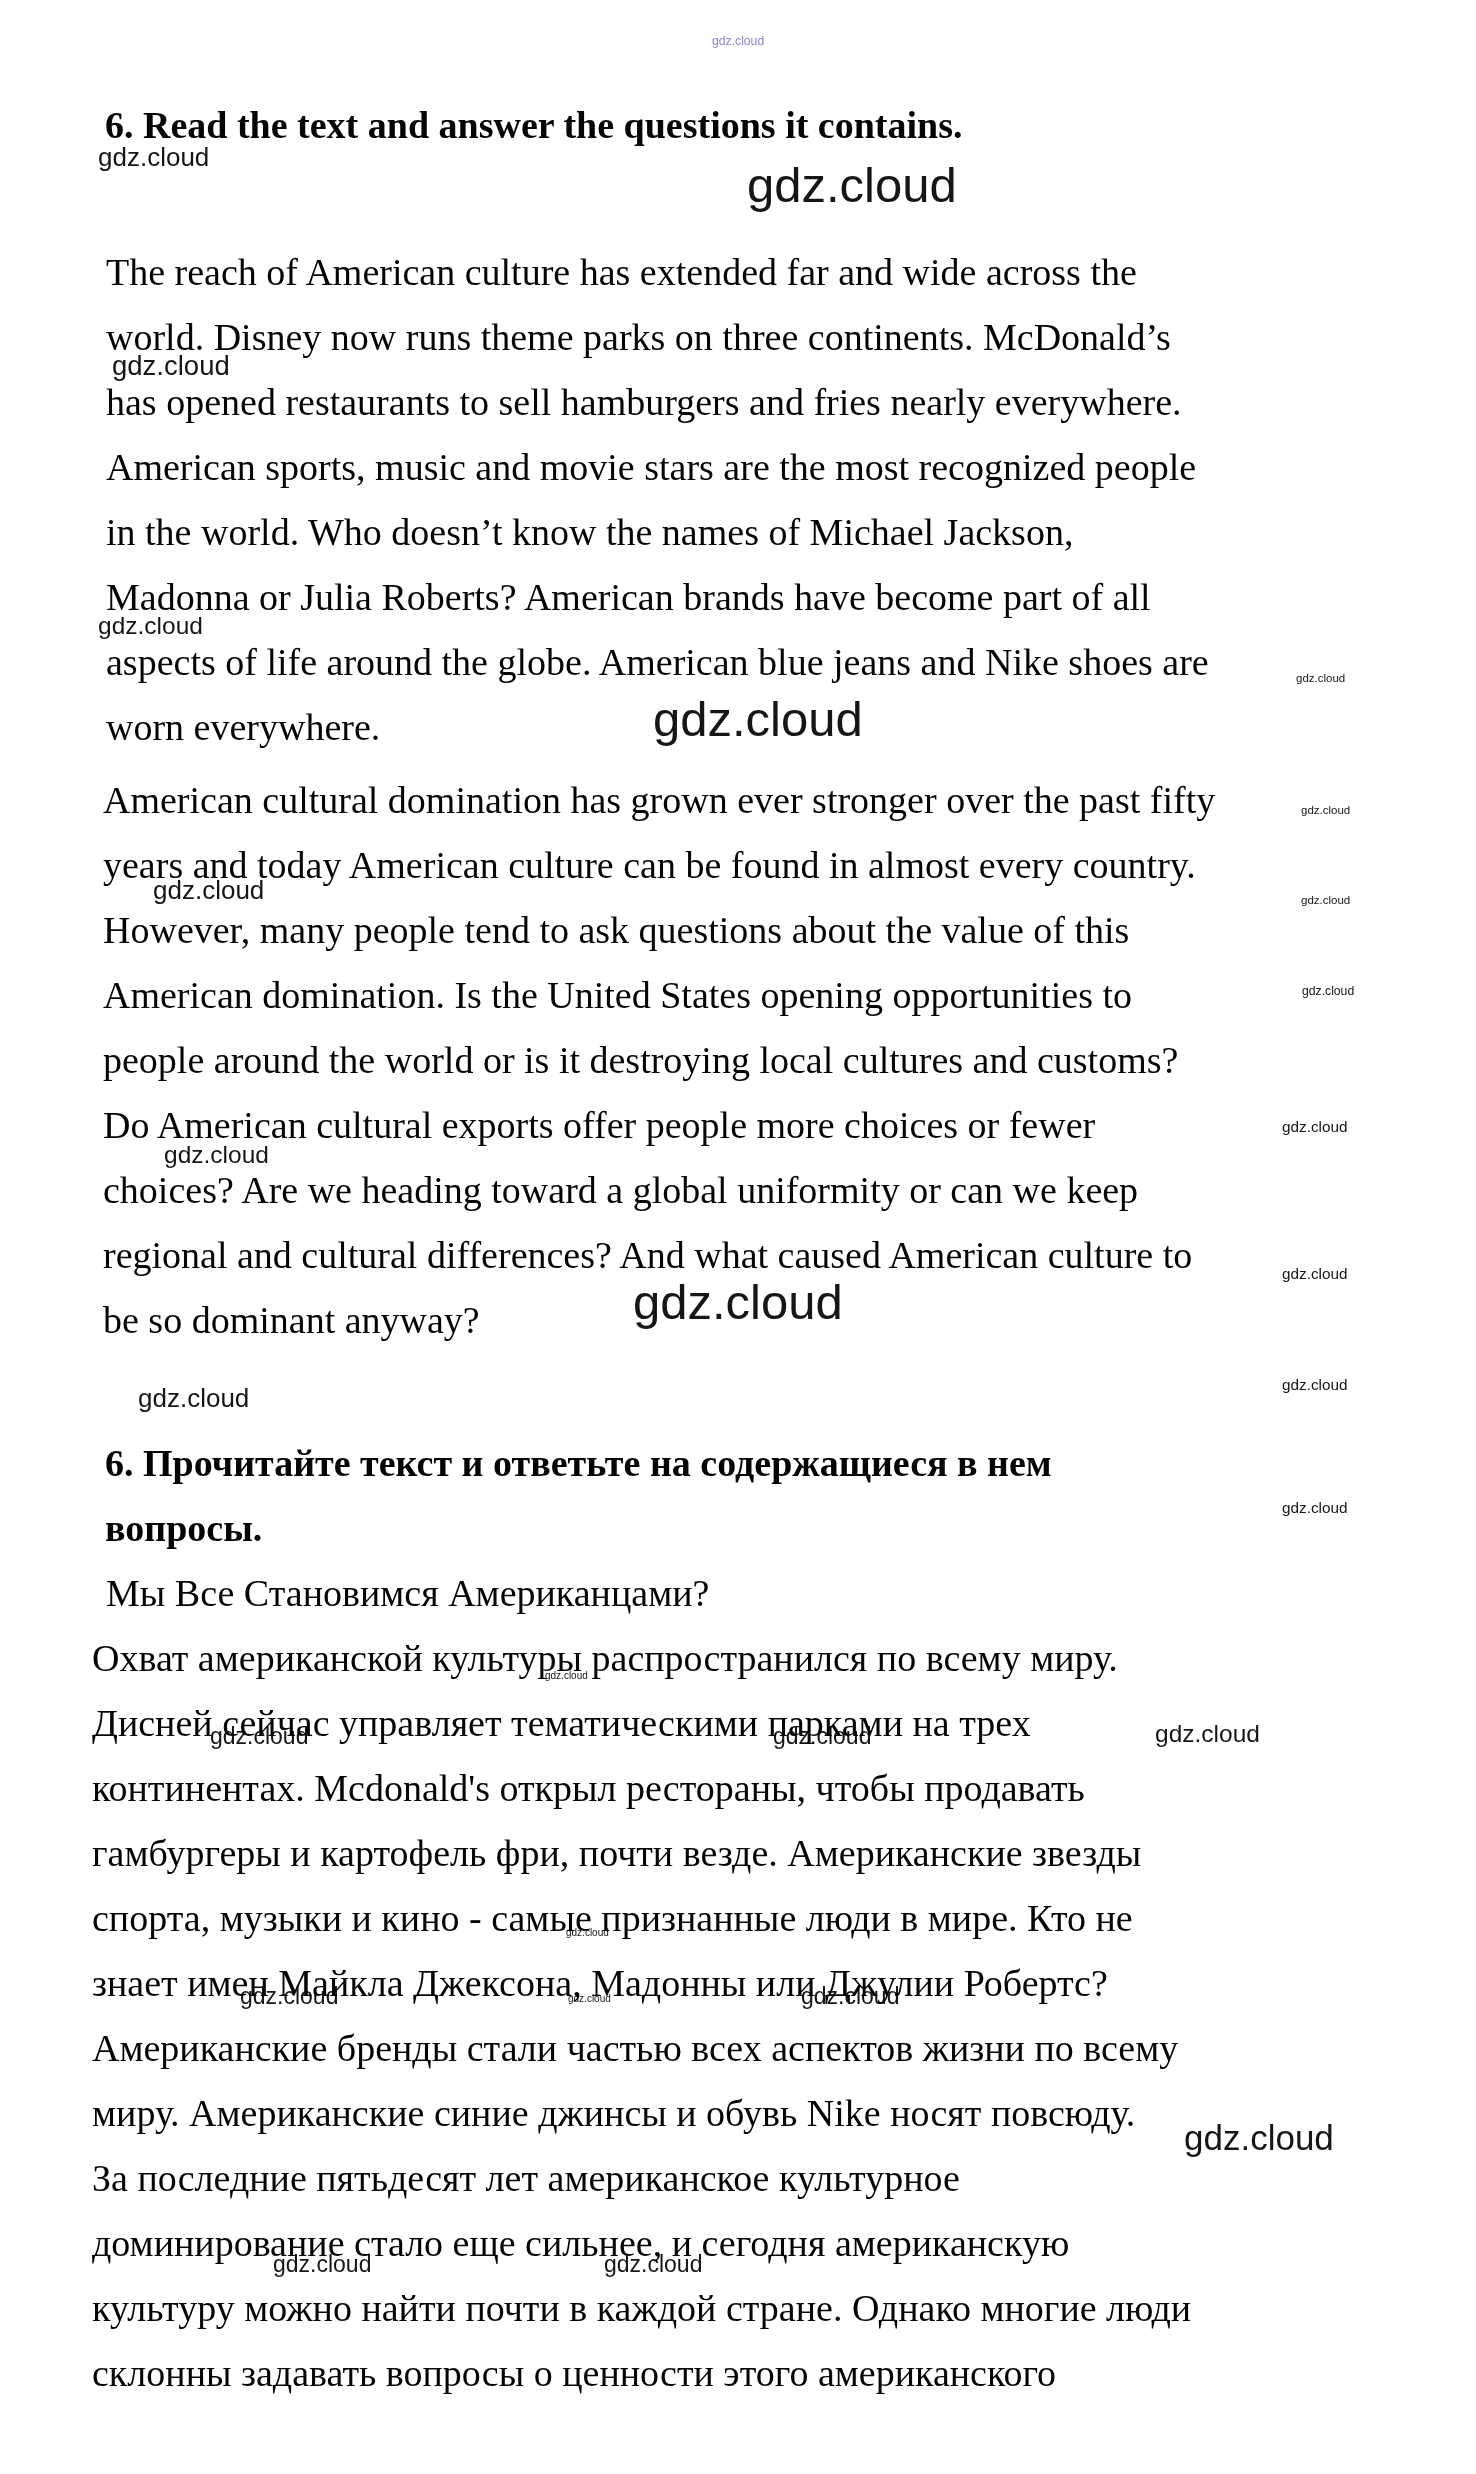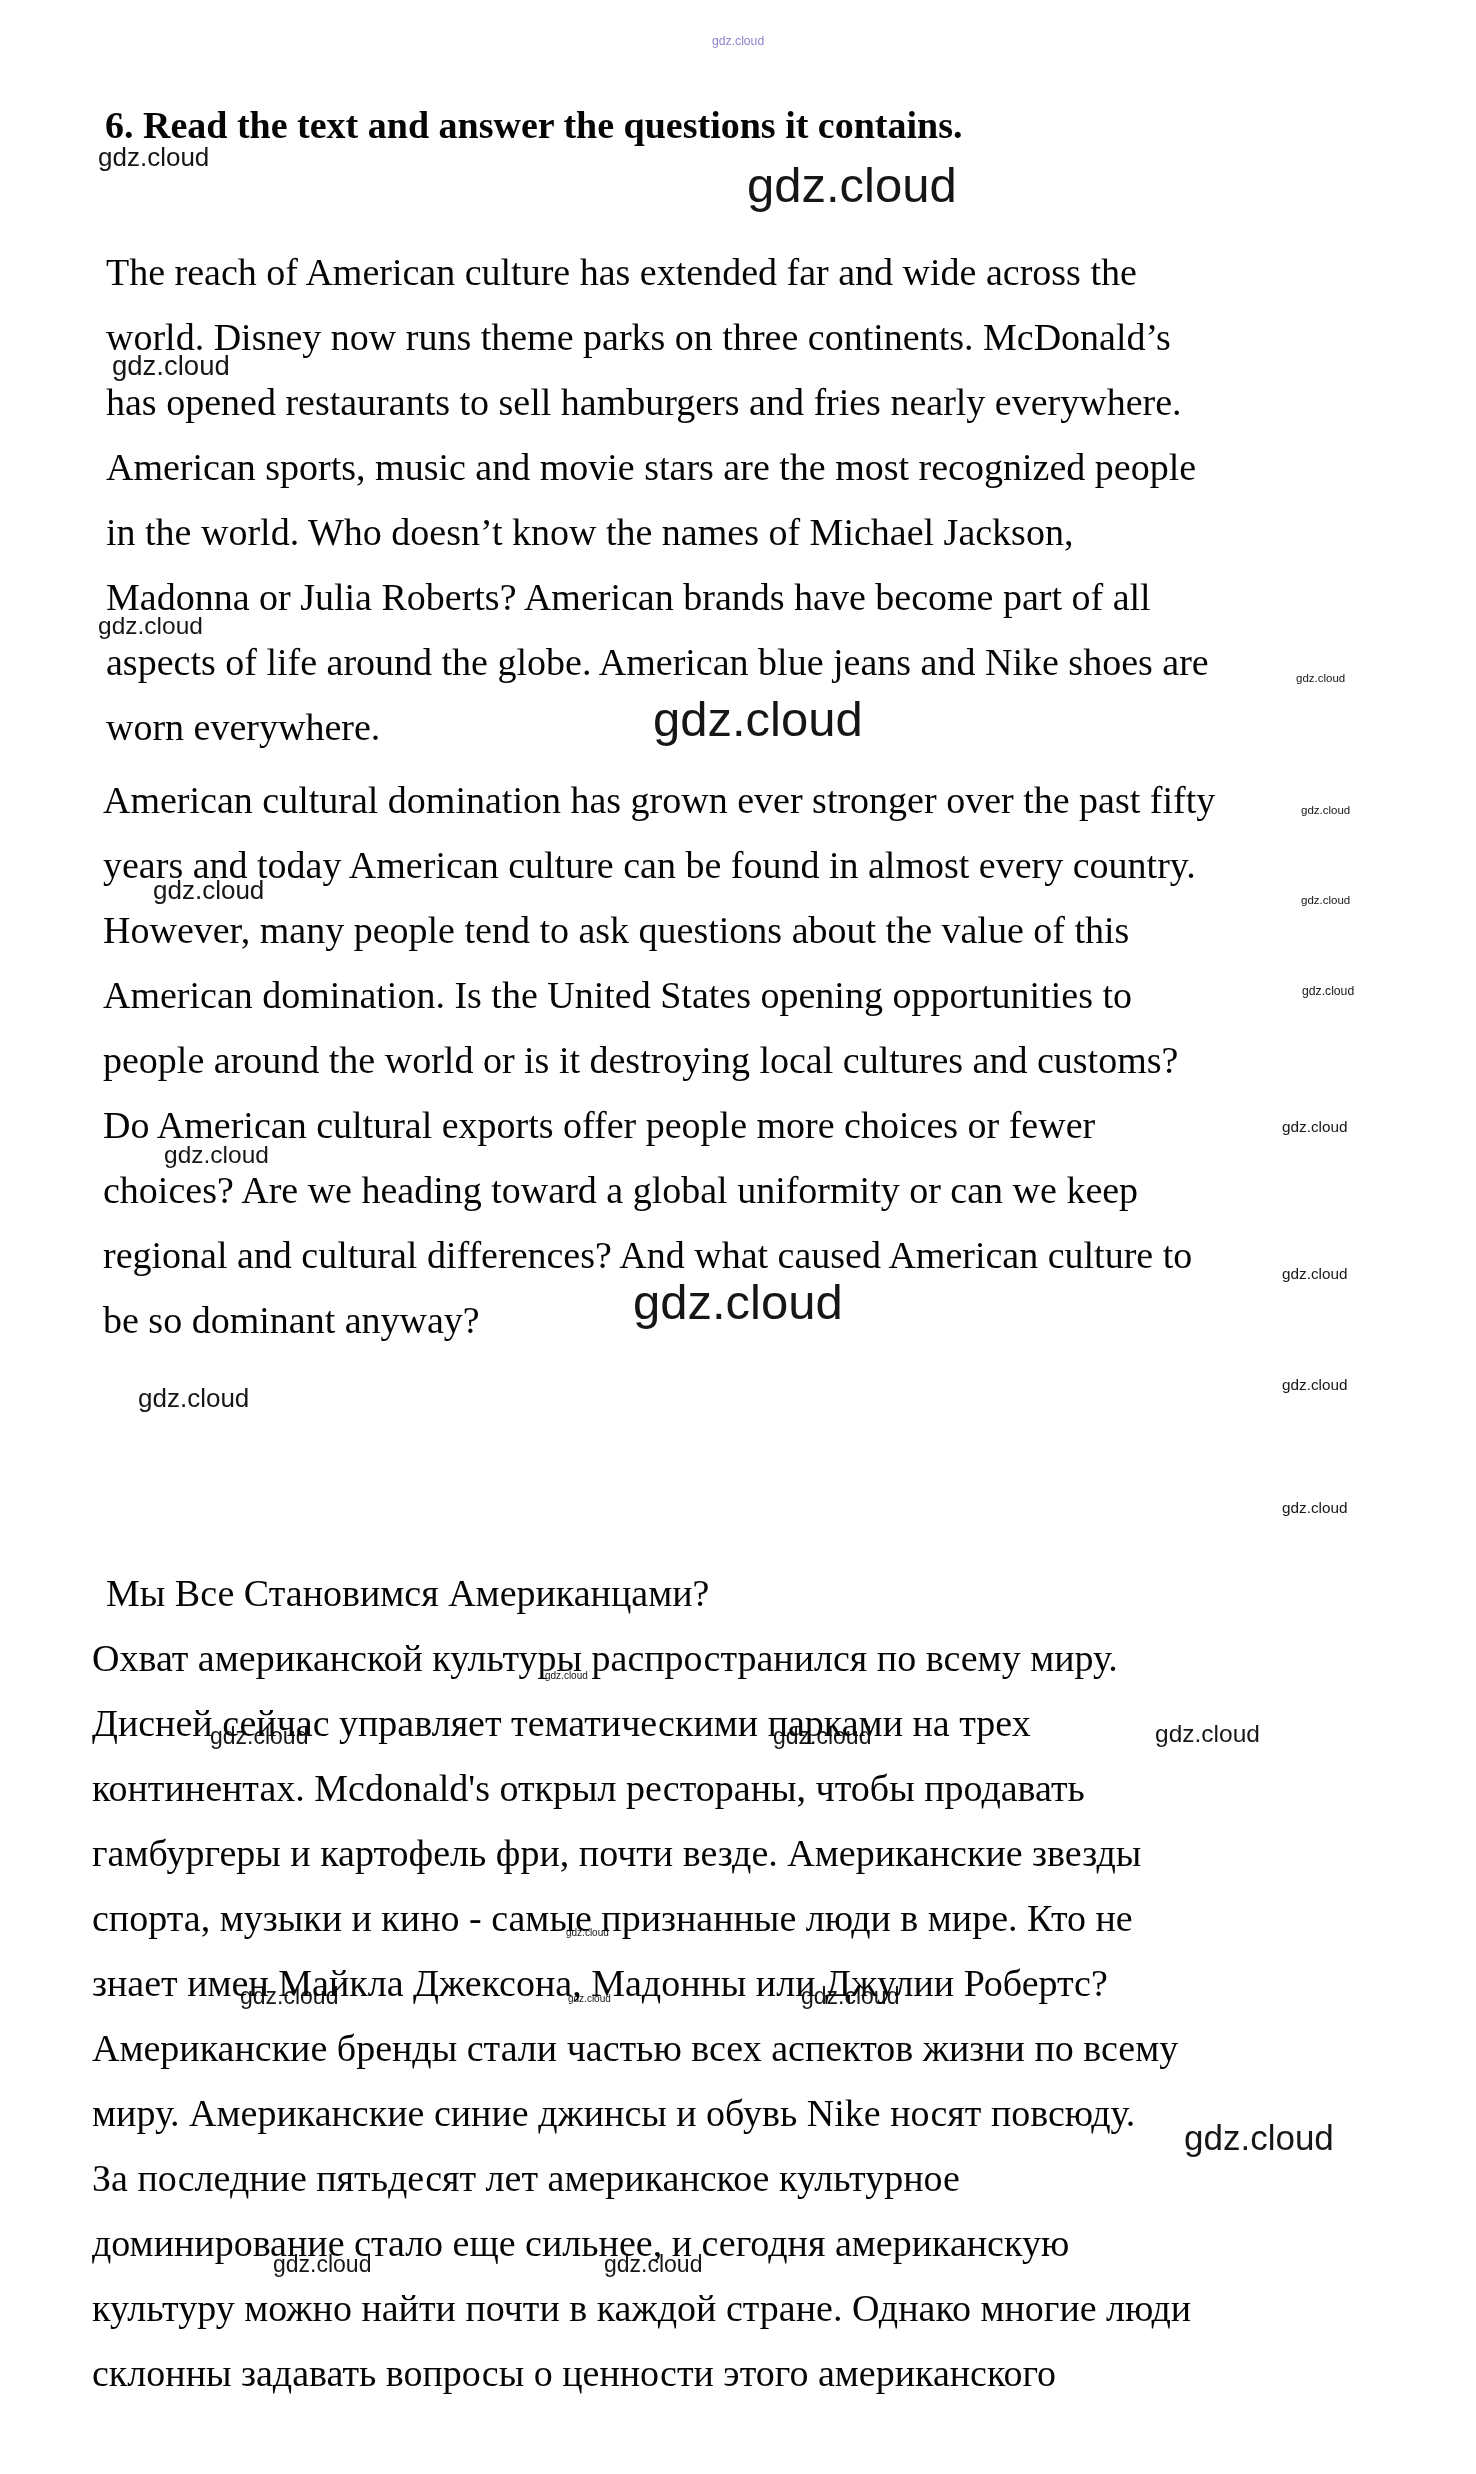--- a/index.html
+++ b/index.html
@@ -79,20 +79,22 @@
   <div class="block" style="left:71px;top:736px;">American cultural domination has grown ever stronger over the past fifty
 years and today American culture can be found in almost every country.
 However, many people tend to ask questions about the value of this
 American domination. Is the United States opening opportunities to
 people around the world or is it destroying local cultures and customs?
 Do American cultural exports offer people more choices or fewer
 choices? Are we heading toward a global uniformity or can we keep
 regional and cultural differences? And what caused American culture to
 be so dominant anyway?</div>
 
+  <div class="block bold" style="left:73px;top:1399px;">6. Прочитайте текст и ответьте на содержащиеся в нем
+вопросы.</div>
 
   <div class="block" style="left:74px;top:1529px;">Мы Все Становимся Американцами?</div>
 
   <div class="block" style="left:60px;top:1594px;">Охват американской культуры распространился по всему миру.
 Дисней сейчас управляет тематическими парками на трех
 континентах. Mcdonald's открыл рестораны, чтобы продавать
 гамбургеры и картофель фри, почти везде. Американские звезды
 спорта, музыки и кино - самые признанные люди в мире. Кто не
 знает имен Майкла Джексона, Мадонны или Джулии Робертс?
 Американские бренды стали частью всех аспектов жизни по всему

